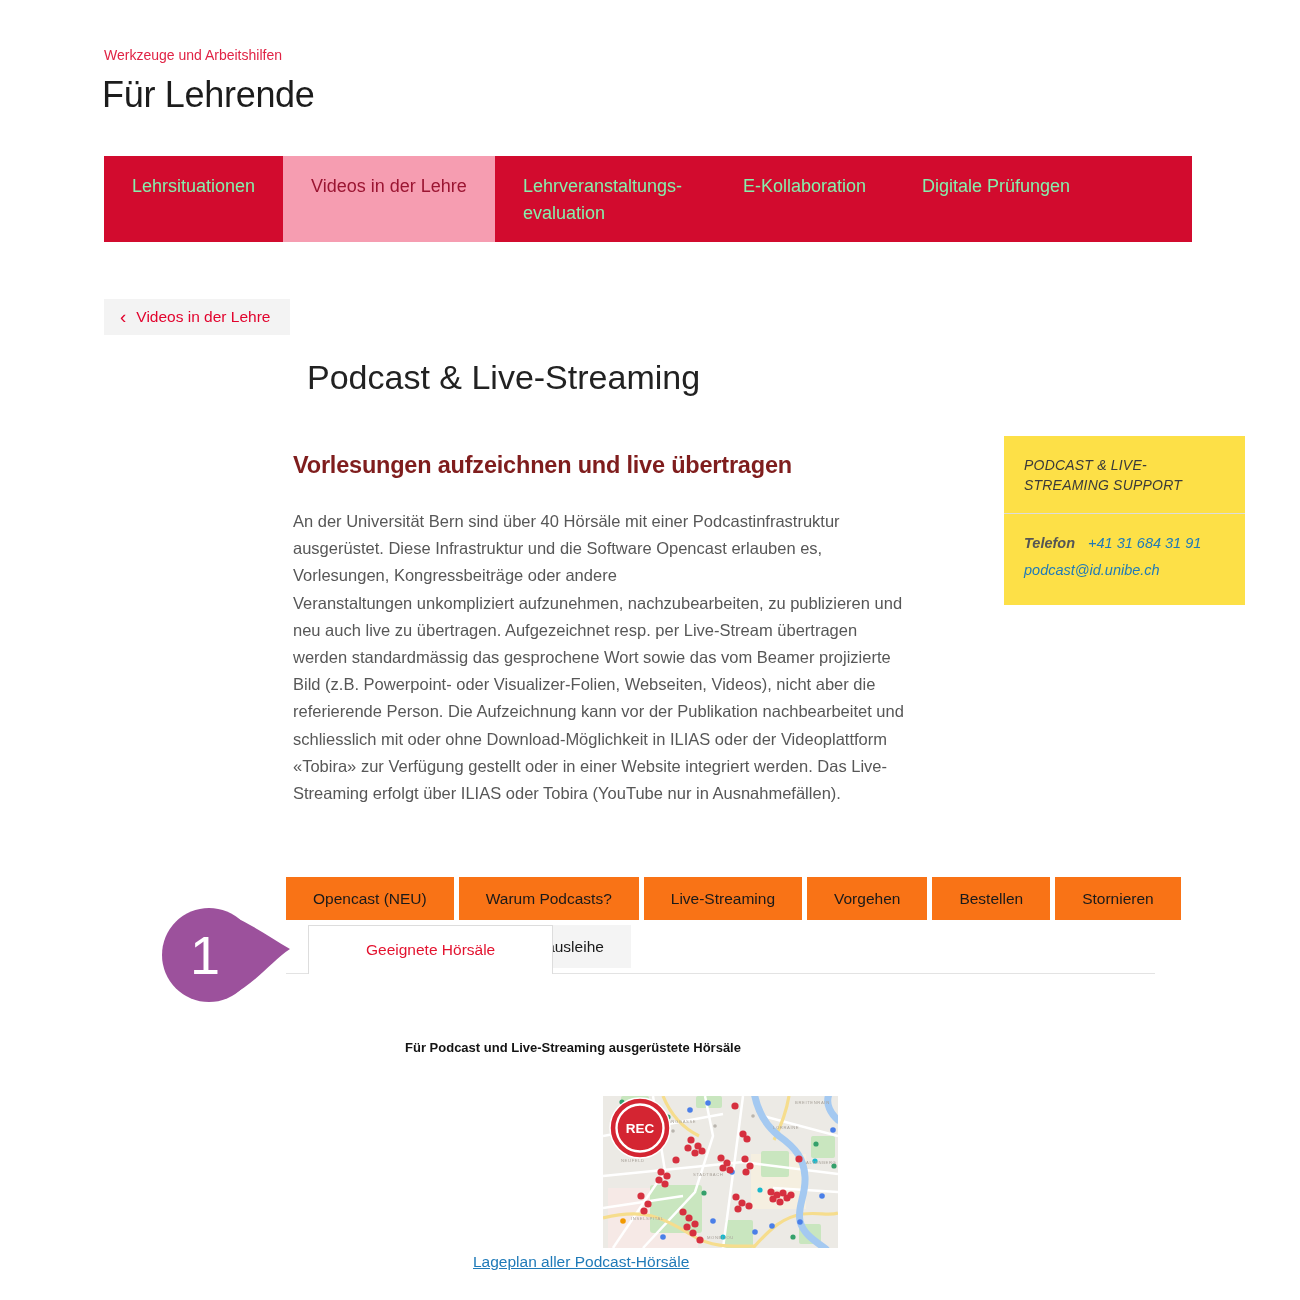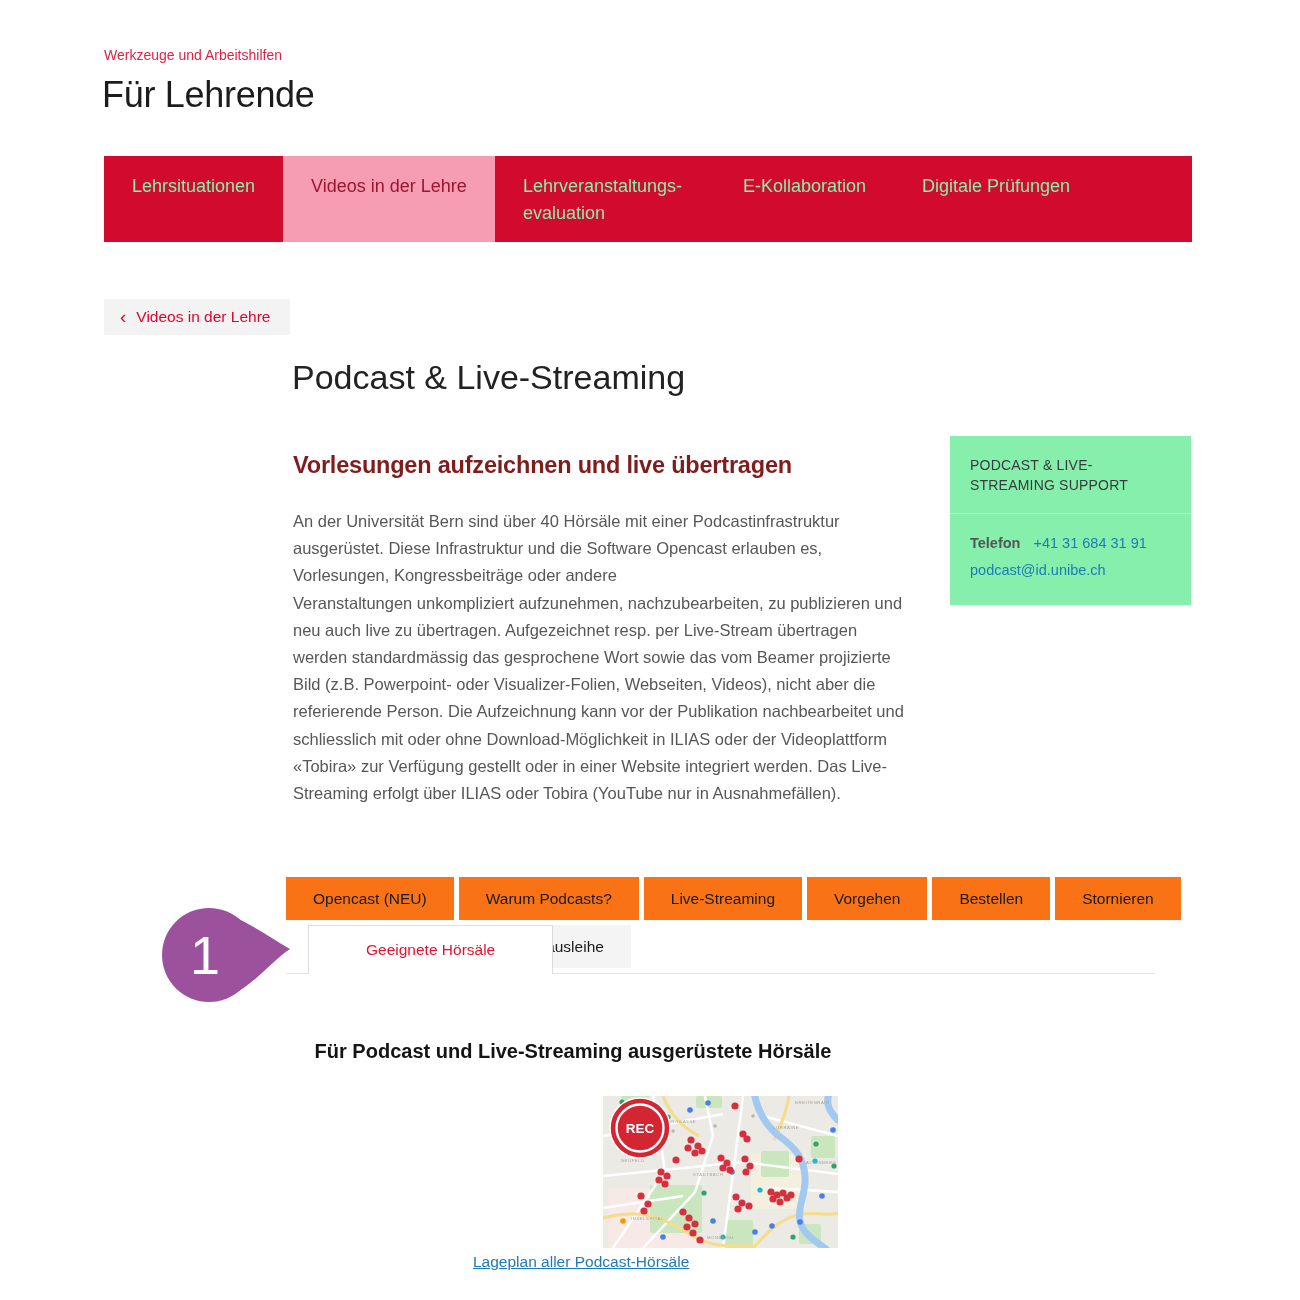--- a/index.html
+++ b/index.html
@@ -11,42 +11,42 @@
   .site-title { position:absolute; left:102px; top:74px; font-size:36px; font-weight:300; color:#1c1c1c; letter-spacing:-0.3px; }
 
   .mainnav { position:absolute; left:104px; top:156px; width:1088px; height:86px; background:#d20b2e; display:flex; }
   .mainnav .nav-item { padding:17px 28px 0 28px; font-size:18px; line-height:27px; color:#86efac; cursor:pointer; }
   .mainnav .nav-item.active { background:#f69db1; color:#9b1532; }
   .mainnav .nav-item.wrap2 { width:220px; }
 
   .breadcrumb { position:absolute; left:104px; top:299px; height:36px; background:#f3f3f3; display:flex; align-items:center; gap:10px; padding:0 20px 0 16px; font-size:15.5px; color:#e2032d; cursor:pointer; }
   .breadcrumb .chev { font-size:19px; line-height:1; margin-top:-2px; }
 
-  .page-title { position:absolute; left:292px; top:358px; font-size:34px; font-weight:300; color:#222; }
+  .page-title { position:absolute; left:307px; top:358px; font-size:34px; font-weight:300; color:#222; }
 
   .section { position:absolute; left:293px; top:452px; width:618px; }
   .section h3 { font-size:23.5px; font-weight:bold; color:#7f1d1d; letter-spacing:-0.2px; }
   .section p { margin-top:29px; font-size:16.5px; line-height:27.2px; color:#575757; }
 
-  .support { position:absolute; left:950px; top:436px; width:241px; background:#86efac; }
+  .support { position:absolute; left:1004px; top:436px; width:241px; background:#fde047;font-style:italic; }
   .support .sup-title { padding:19px 20px 17px 20px; font-size:14px; line-height:1.45; color:#3a3a3a; letter-spacing:0.2px; border-bottom:1px solid #dcdcdc; }
   .support .sup-contact { padding:16px 20px 20px 20px; font-size:14.5px; line-height:1.9; }
   .support .lbl { font-weight:bold; color:#555; margin-right:13px; }
   .link-blue { color:#1f7ab8; text-decoration:none; cursor:pointer; }
 
   .tabs-row1 { position:absolute; left:286px; top:877px; display:flex; gap:5px; }
   .tabs-row1 .tab { background:#f97316; height:43px; line-height:43px; padding:0 27px; font-size:15.5px; color:#1a1a1a; white-space:nowrap; cursor:pointer; }
 
   .tabs-row2-line { position:absolute; left:286px; top:973px; width:869px; height:1px; background:#e3e3e3; }
   .tab-active { position:absolute; left:286px; top:925px; height:49px; background:#fff; border:1px solid #ddd; border-bottom:none; line-height:47px; padding:0 57px; font-size:15.5px; color:#e3132f; z-index:2; cursor:pointer; white-space:nowrap;margin-left:22px; }
   .tab-material { position:absolute; left:464px; top:925px; height:43px; background:#f4f4f4; line-height:43px; padding:0 27px; font-size:15.5px; color:#1a1a1a; cursor:pointer; white-space:nowrap; }
 
   .annotation { position:absolute; left:157px; top:903px; z-index:3; }
 
-  .map-heading { position:absolute; left:286px; top:1040px; width:574px; text-align:center; font-size:20px; font-weight:bold; color:#141414; }
+  .map-heading { position:absolute; left:286px; top:1040px; width:574px; text-align:center; font-size:13px; font-weight:bold; color:#141414; }
   .map-wrap { position:absolute; left:603px; top:1096px; width:235px; height:152px; cursor:pointer; }
   .map-link { position:absolute; left:473px; top:1253px; font-size:15.5px; color:#1f7ab8; text-decoration:underline; cursor:pointer; }
 </style>
 </head>
 <body>
 
 <div id="page">
 
   <div class="kicker">Werkzeuge und Arbeitshilfen</div>
   <h1 class="site-title">Für Lehrende</h1>

